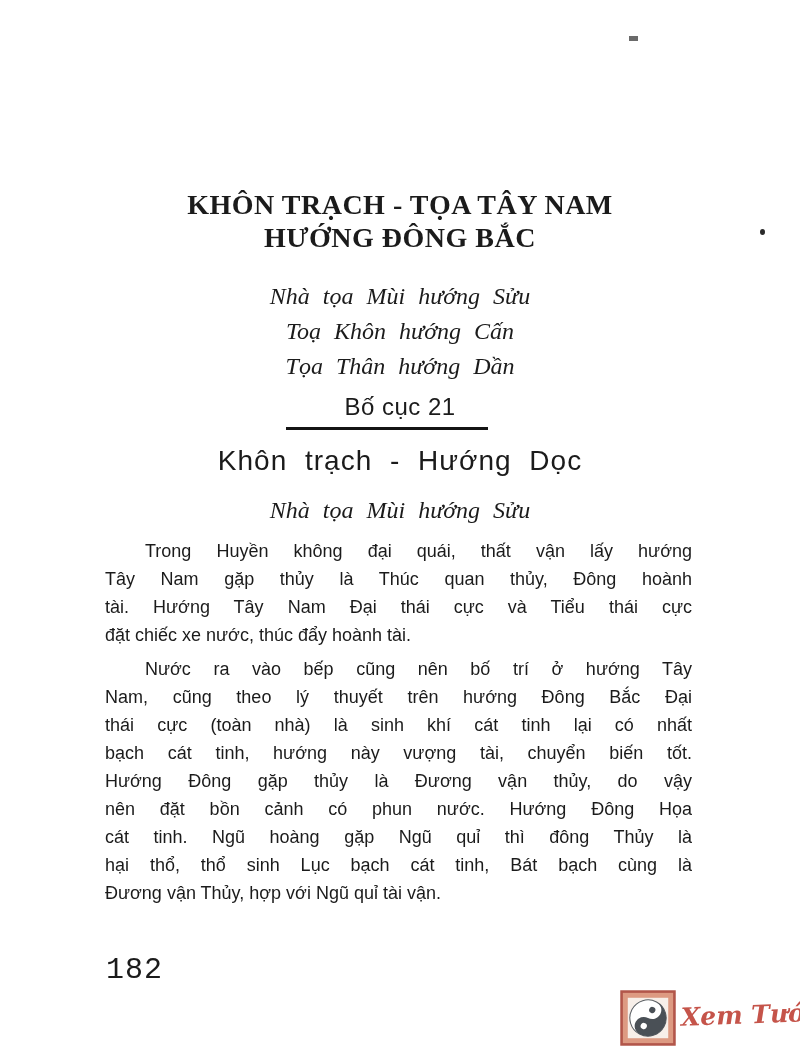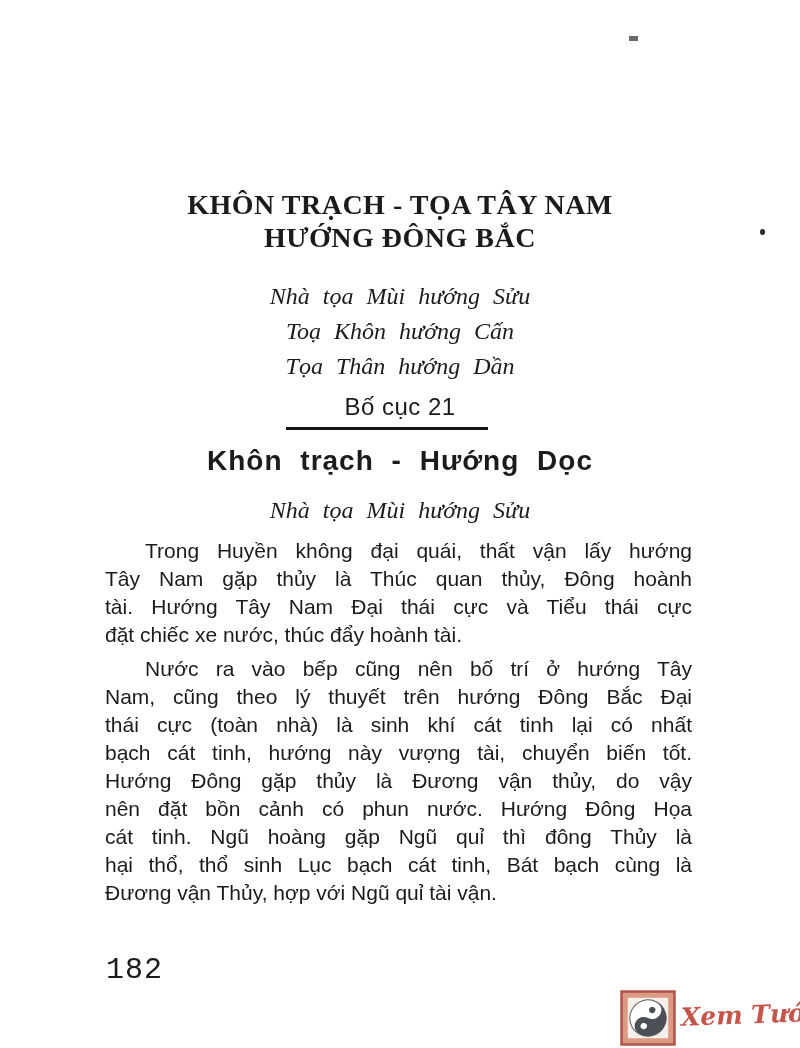--- a/index.html
+++ b/index.html
@@ -47,41 +47,41 @@
   .bocuc-underline {
     position: absolute;
     top: 427px; left: 286px;
     width: 202px; height: 3px;
     background: #141414;
   }
   .section-heading {
     position: absolute;
     top: 445px; left: 0; width: 800px;
     text-align: center;
-    font-weight: bold;
+    font-weight: normal;
     font-size: 28px;
     letter-spacing: 1px;
     word-spacing: 9px;
   }
   .section-subheading {
     position: absolute;
     top: 497px; left: 0; width: 800px;
     text-align: center;
     font-family: "Liberation Serif", serif;
     font-style: italic;
     font-size: 24px;
     word-spacing: 7px;
   }
 
   
   .body-text {
     position: absolute;
     left: 105px;
     width: 587px;
-    font-size: 21px;
+    font-size: 18px;
     line-height: 28px;
     color: #1b1b1b;
   }
   .para-1 { top: 537px; }
   .para-2 { top: 655px; }
   .bline {
     text-align: justify;
     text-align-last: justify;
     white-space: normal;
     height: 28px;

